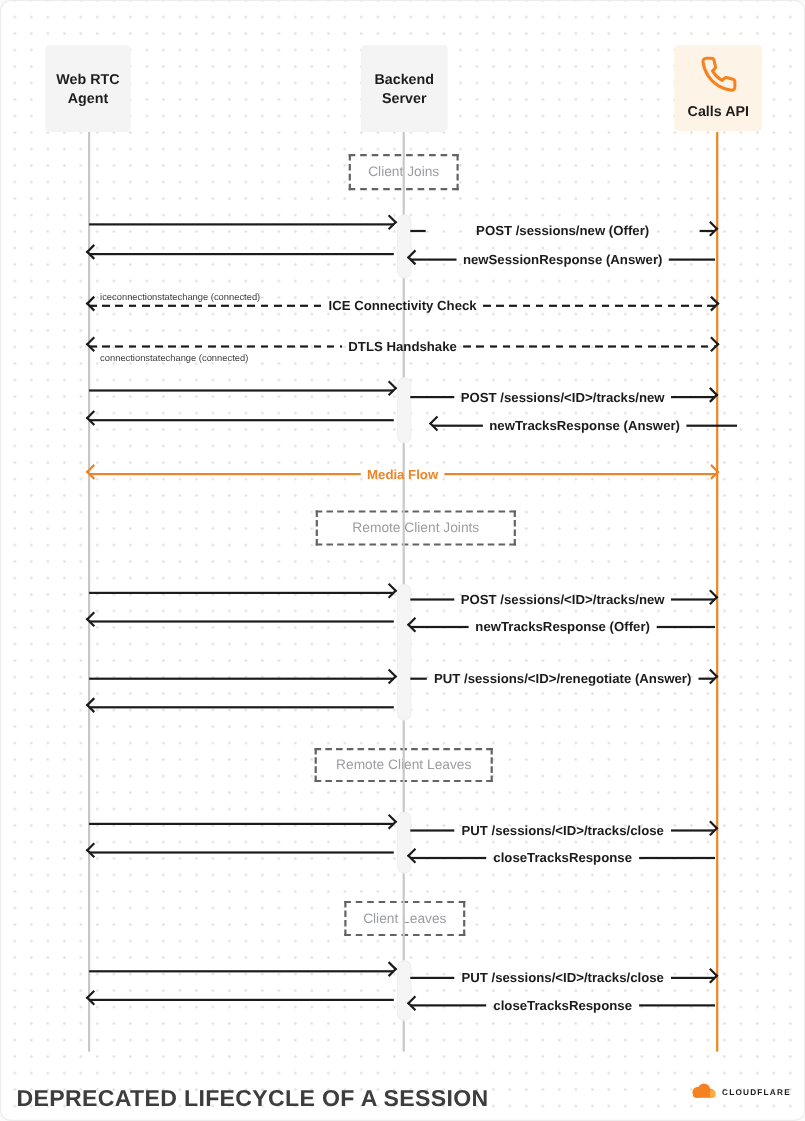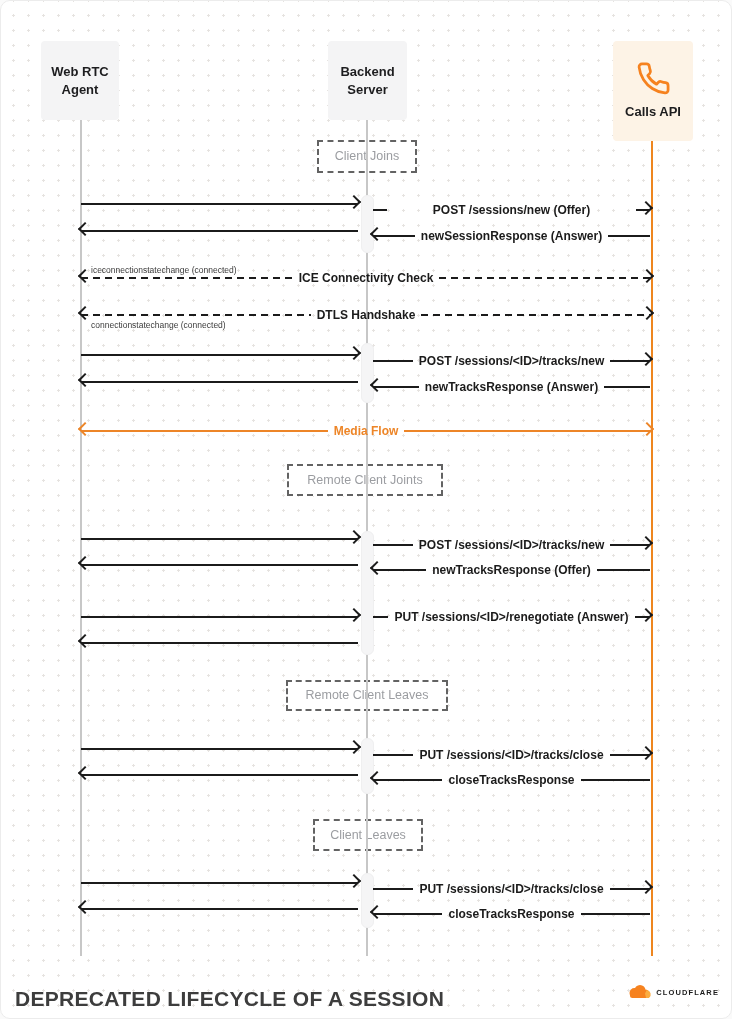--- a/index.html
+++ b/index.html
@@ -89,21 +89,21 @@
         <circle cx="38" cy="19" r="8" fill="#F6821F"></circle>
         <rect x="8" y="18" width="38" height="10" rx="5" fill="#F6821F"></rect>
         <path d="M46 28a9 9 0 0 0-4.5-16l-3.5 7 2 9z" fill="#FBAD41"></path>
       </svg>
     </span>
     <span class="brand-text">CLOUDFLARE</span>
   </div>
 <div class="section-box" style="left: 316px; top: 138.5px; width: 100px; height: 33px;">
       <span class="section-text">Client Joins</span>
     </div>
-    <div class="section-box" style="left: 286px; top: 463px; width: 156px; height: 32px;">
+    <div class="section-box" style="left: 286px; top: 463px; width: 182px; height: 32px;">
       <span class="section-text">Remote Client Joints</span>
     </div>
     <div class="section-box" style="left: 285px; top: 678.5px; width: 162px; height: 31px;">
       <span class="section-text">Remote Client Leaves</span>
     </div>
     <div class="section-box" style="left: 312px; top: 818px; width: 110px; height: 32px;">
       <span class="section-text">Client Leaves</span>
     </div>
     <div class="lifeline" style="left: 79.25px; top: 119px; width: 1.5px; height: 836px; background: rgb(199, 199, 199);"></div>
     <div class="lifeline" style="left: 365.25px; top: 119px; width: 1.5px; height: 836px; background: rgb(199, 199, 199);"></div>
@@ -156,21 +156,21 @@
     <div class="msg" style="left: 372px; top: 351px; width: 277px;">
       <div class="seg"></div>
       <span class="lbl">POST /sessions/&lt;ID&gt;/tracks/new</span>
       <div class="seg"></div>
       <div class="chev r"></div>
     </div>
     <div class="msg" style="left: 80px; top: 372px; width: 277px;">
       <div class="seg"></div>
       <div class="chev l"></div>
     </div>
-    <div class="msg" style="left: 372px; top: 377px; width: 277px;">
+    <div class="msg" style="left: 392px; top: 377px; width: 277px;">
       <div class="seg"></div>
       <span class="lbl">newTracksResponse (Answer)</span>
       <div class="seg"></div>
       <div class="chev l"></div>
     </div>
     <div class="msg accent" style="left: 80px; top: 421px; width: 570px;">
       <div class="seg"></div>
       <span class="lbl">Media Flow</span>
       <div class="seg"></div>
       <div class="chev r"></div>
@@ -251,21 +251,21 @@
       <div class="chev l"></div>
     </div>
     <div class="actor gray" style="left: 327px; top: 40px; width: 79px; height: 79px;">
       <span class="actor-name">Backend
 Server</span>
     </div>
     <div class="actor gray" style="left: 40px; top: 40px; width: 78px; height: 79px;">
       <span class="actor-name">Web RTC
 Agent</span>
     </div>
-    <div class="actor orange" style="left: 612px; top: 40px; width: 80px; height: 100px;">
+    <div class="actor orange" style="left: 612px; top: 40px; width: 80px; height: 78px;">
       <span class="actor-icon">
         <svg width="35" height="35" viewBox="0 0 24 24" fill="none" stroke="#F6821F" stroke-width="1.9" stroke-linecap="round" stroke-linejoin="round">
           <path d="M22 16.92v3a2 2 0 0 1-2.18 2 19.79 19.79 0 0 1-8.63-3.07 19.5 19.5 0 0 1-6-6 19.79 19.79 0 0 1-3.07-8.67A2 2 0 0 1 4.11 2h3a2 2 0 0 1 2 1.72c.127.96.361 1.903.7 2.81a2 2 0 0 1-.45 2.11L8.09 9.91a16 16 0 0 0 6 6l1.27-1.27a2 2 0 0 1 2.11-.45c.907.339 1.85.573 2.81.7A2 2 0 0 1 22 16.92z"></path>
         </svg>
       </span>
       <span class="actor-name">Calls API</span>
     </div>
   </div>
 
 </body></html>

